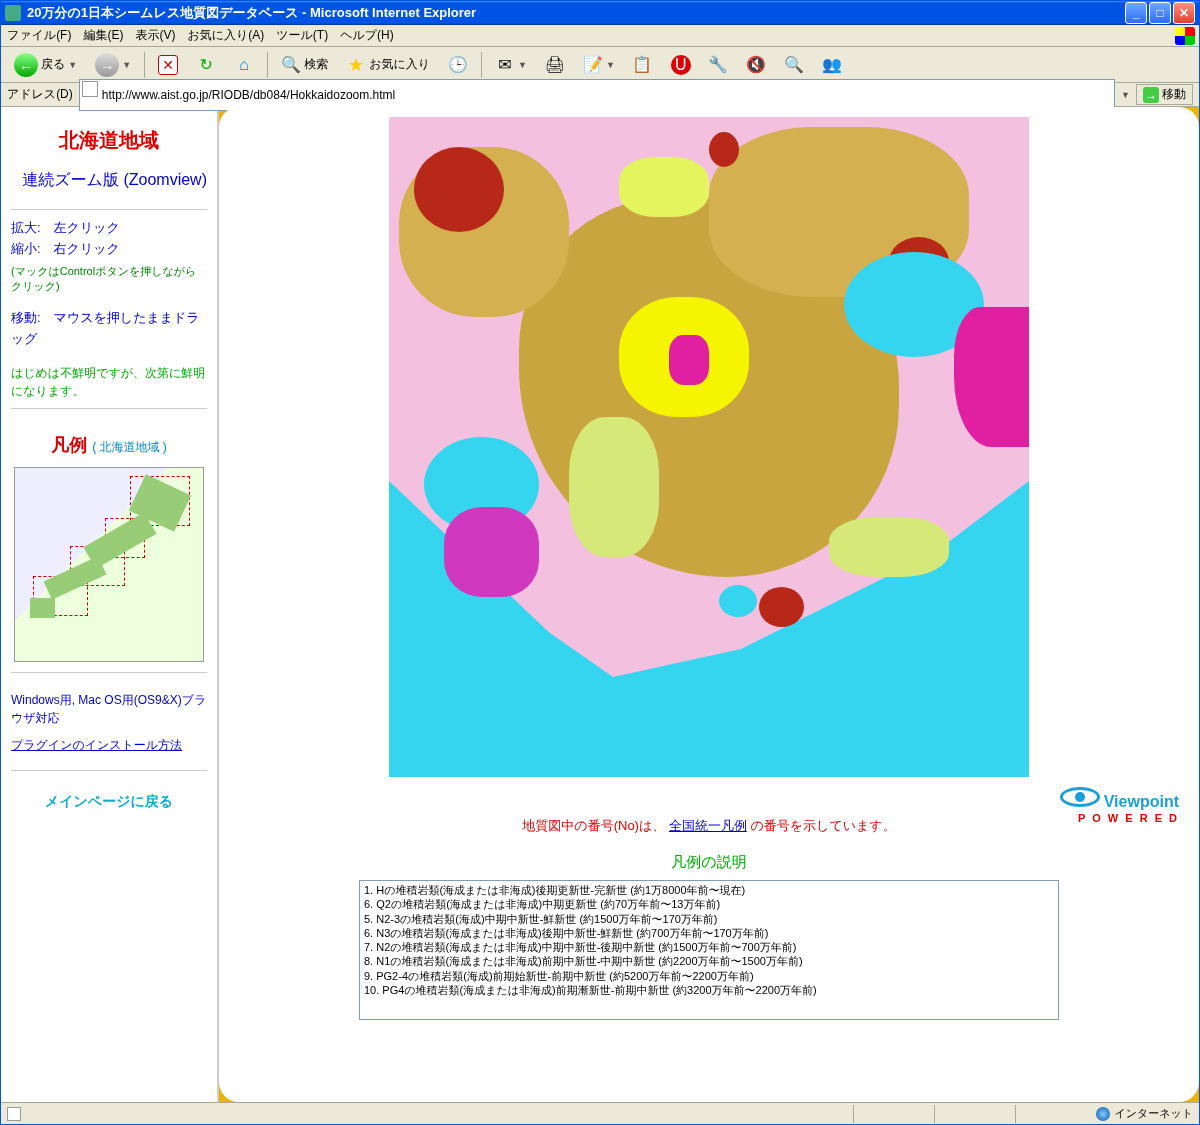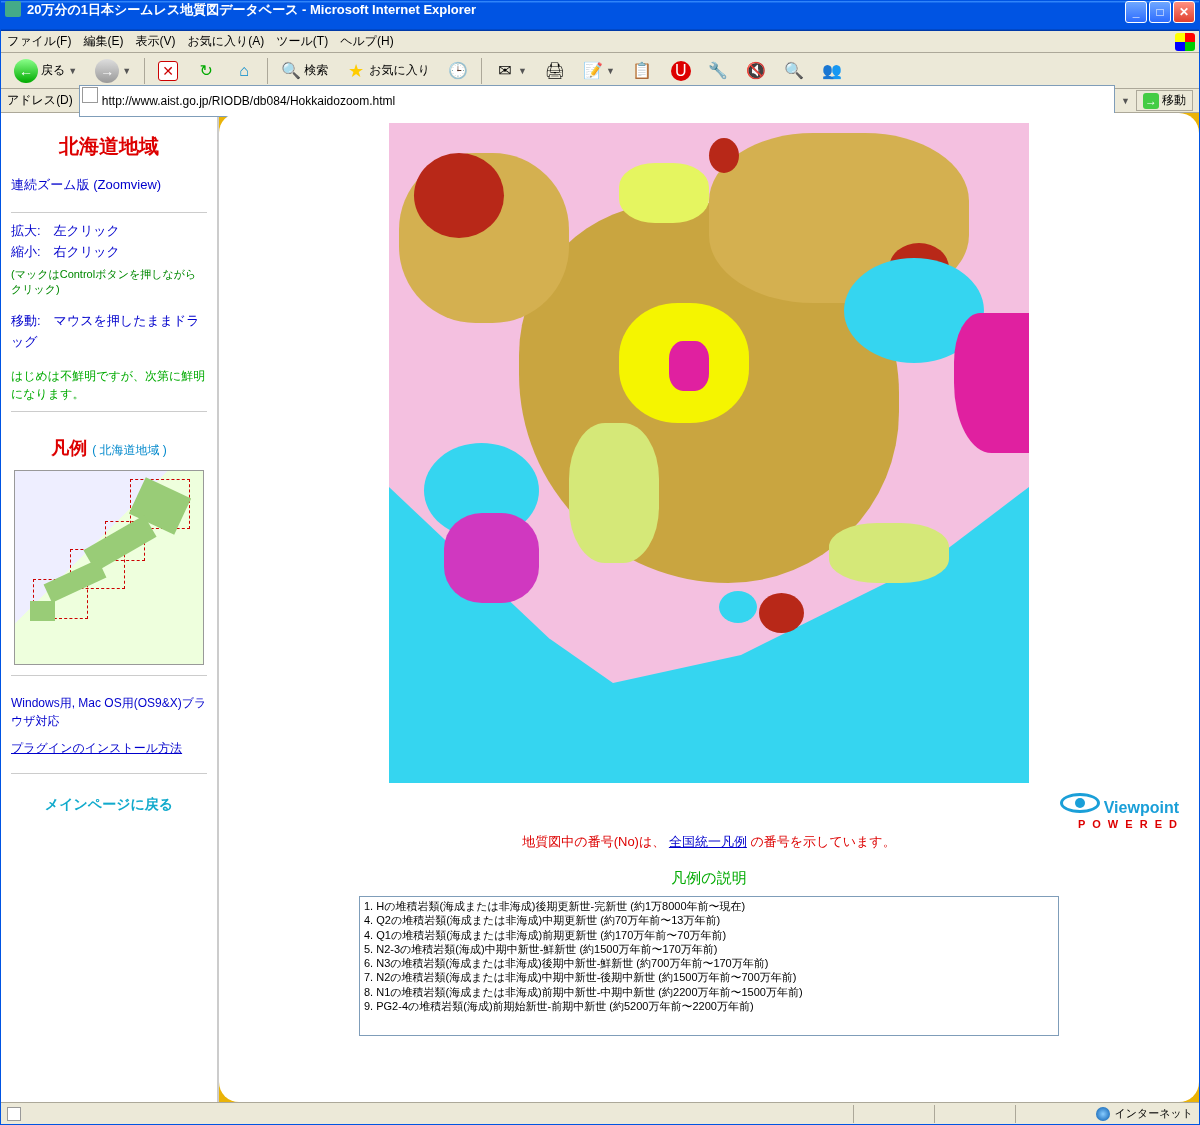--- a/index.html
+++ b/index.html
@@ -1,18 +1,18 @@
 <!DOCTYPE html>
 <html><head>
 <meta charset="utf-8">
 <style>
 * { margin: 0; padding: 0; box-sizing: border-box; }
 body { font-family: "MS PGothic", sans-serif; font-size: 12px; background: #ece9d8; overflow: hidden; }
 .window { width: 1200px; height: 1125px; display: flex; flex-direction: column; border: 1px solid #0054e3; }
-.titlebar { height: 30px; background: linear-gradient(to bottom, #3c91ff 0%, #0054e3 8%, #0054e3 92%, #003399 100%); display: flex; align-items: flex-start; padding: 0 4px; color: #fff; }
+.titlebar { height: 24px; background: linear-gradient(to bottom, #3c91ff 0%, #0054e3 8%, #0054e3 92%, #003399 100%); display: flex; align-items: center; padding: 0 4px; color: #fff; }
 .titlebar .icon { width: 16px; height: 16px; background: #4a8; margin-right: 6px; border-radius: 2px; }
 .titlebar .title { flex: 1; font-weight: bold; font-size: 13px; }
 .winbtns { display: flex; gap: 2px; }
 .winbtn { width: 22px; height: 22px; border-radius: 3px; border: 1px solid #fff; display: flex; align-items: center; justify-content: center; color: #fff; font-weight: bold; font-size: 12px; }
 .winbtn.min { background: linear-gradient(#6fa8ff,#2d6cff); }
 .winbtn.max { background: linear-gradient(#6fa8ff,#2d6cff); }
 .winbtn.close { background: linear-gradient(#ff9080,#e04030); }
 .menubar { height: 22px; background: #ece9d8; display: flex; align-items: center; padding: 0 6px; gap: 12px; border-bottom: 1px solid #aca899; position: relative; }
 .menubar span { cursor: default; }
 .menubar .winlogo { position: absolute; right: 4px; width: 20px; height: 18px; background: conic-gradient(#f00 0 90deg,#0c0 90deg 180deg,#00f 180deg 270deg,#ff0 270deg 360deg); border-radius: 3px; }
@@ -32,21 +32,21 @@
 .addrbar { height: 24px; background: #ece9d8; display: flex; align-items: center; padding: 0 6px; gap: 6px; border-bottom: 1px solid #aca899; }
 .addrbar .lbl { color: #000000; }
 .addrbar input { flex: 1; height: 32px; border: 1px solid #7f9db9; padding: 0 4px 0 22px; font-size: 12px; background: #fff; }
 .addrwrap { flex: 1; position: relative; display: flex; }
 .addrwrap .pageico { position: absolute; left: 3px; top: 2px; width: 16px; height: 16px; background: #fff; border: 1px solid #999; }
 .gobtn { display: flex; align-items: center; gap: 3px; padding: 1px 6px; background: #ece9d8; border: 1px solid #aca899; cursor: pointer; }
 .gobtn .goico { width: 16px; height: 16px; background: #4c4; border-radius: 3px; color: #fff; display: flex; align-items: center; justify-content: center; }
 .content { flex: 1; display: flex; background: #eab308; overflow: hidden; }
 .sidebar { width: 218px; background: #fff; border-right: 2px solid #ccc; padding: 10px; overflow-y: auto; }
 .sidebar h1 { color: #d00; font-size: 20px; text-align: center; margin: 10px 0 16px; font-weight: bold; }
-.sidebar .zoomlink { color: #00c; text-align: left; font-size: 13px; margin-bottom: 18px; }
+.sidebar .zoomlink { color: #00c; text-align: right; font-size: 16px; margin-bottom: 18px; }
 .sidebar hr { border: none; border-top: 1px solid #ccc; margin: 8px 0; }
 .sidebar .instr { color: #00c; font-size: 13px; line-height: 1.6; }
 .sidebar .note { color: #080; font-size: 11px; line-height: 1.4; margin-top: 4px; }
 .sidebar .note2 { color: #0a0; font-size: 12px; margin-top: 14px; line-height: 1.5; }
 .sidebar h2 { color: #d00; font-size: 18px; text-align: center; margin: 24px 0 4px; }
 .sidebar h2 .sub { color: #08c; font-size: 12px; font-weight: normal; }
 .minimap { width: 190px; height: 195px; border: 1px solid #999; margin: 10px auto; position: relative; background: linear-gradient(135deg,#eef 0%,#eef 40%,#efd 40%,#efd 100%); overflow: hidden; }
 .minimap .jp { position: absolute; }
 .minimap .box { position: absolute; border: 1px dashed #c00; }
 .sidebar .compat { color: #00c; font-size: 12px; margin-top: 18px; line-height: 1.5; }
@@ -54,21 +54,21 @@
 .sidebar .backlink { color: #1ac; font-size: 14px; text-align: center; margin-top: 22px; font-weight: bold; }
 .main { flex: 1; position: relative; overflow-y: scroll; background: #fff; padding: 0 0 16px 0; border-radius: 20px; }
 .mapwrap { width: 640px; height: 660px; margin: 10px auto 0; position: relative; background: #35d5f0; overflow: hidden; }
 .geomap { position: absolute; inset: 0; }
 .geoblob { position: absolute; border-radius: 50%; }
 .viewpoint { position: absolute; right: 20px; top: 680px; text-align: right; }
 .viewpoint .eye { width: 40px; height: 20px; border: 3px solid #1a9fd8; border-radius: 50%; display: inline-block; position: relative; }
 .viewpoint .eye::after { content: ""; position: absolute; width: 10px; height: 10px; background: #1a9fd8; border-radius: 50%; top: 2px; left: 12px; }
 .viewpoint .vtxt { color: #1a9fd8; font-size: 16px; font-weight: bold; }
 .viewpoint .pow { color: #d00; font-size: 11px; letter-spacing: 2px; font-weight: bold; }
-.caption { text-align: center; color: #d00; font-size: 13px; margin-top: 50px; }
+.caption { text-align: center; color: #d00; font-size: 13px; margin-top: 40px; }
 .caption a { color: #00c; text-decoration: underline; }
 .legtitle { text-align: center; color: #0a0; font-size: 15px; margin-top: 18px; }
 .legbox { width: 700px; height: 140px; margin: 8px auto 0; border: 1px solid #7f9db9; background: #fff; overflow-y: scroll; padding: 2px 4px; font-size: 11px; line-height: 1.3; }
 .legbox div { white-space: nowrap; }
 .statusbar { height: 22px; background: #ece9d8; display: flex; align-items: center; padding: 8px 6px; border-top: 1px solid #aca899; font-size: 11px; }
 .statusbar .sleft { flex: 1; display: flex; align-items: center; gap: 4px; }
 .statusbar .sico { width: 14px; height: 14px; background: #fff; border: 1px solid #999; }
 .statusbar .sright { display: flex; align-items: center; gap: 4px; }
 .statusbar .globe { width: 14px; height: 14px; background: radial-gradient(#8cf,#05a); border-radius: 50%; }
 .statcell { border-left: 1px solid #aca899; padding: 0 40px; height: 18px; }
@@ -248,27 +248,27 @@
       <div class="caption">
         <span>地質図中の番号(No)は、</span>
         <a>全国統一凡例</a>
         <span>の番号を示しています。</span>
       </div>
 
       <div class="legtitle">凡例の説明</div>
 
       <div class="legbox" id="legend-box">
           <div>1. Hの堆積岩類(海成または非海成)後期更新世-完新世 (約1万8000年前〜現在)</div>
-          <div>4. Q2の堆積岩類(海成または非海成)中期更新世 (約70万年前〜13万年前)</div>
-          <div>4. Q1の堆積岩類(海成または非海成)前期更新世 (約170万年前〜70万年前)</div>
+          <div>6. Q2の堆積岩類(海成または非海成)中期更新世 (約70万年前〜13万年前)</div>
           <div>5. N2-3の堆積岩類(海成)中期中新世-鮮新世 (約1500万年前〜170万年前)</div>
           <div>6. N3の堆積岩類(海成または非海成)後期中新世-鮮新世 (約700万年前〜170万年前)</div>
           <div>7. N2の堆積岩類(海成または非海成)中期中新世-後期中新世 (約1500万年前〜700万年前)</div>
           <div>8. N1の堆積岩類(海成または非海成)前期中新世-中期中新世 (約2200万年前〜1500万年前)</div>
           <div>9. PG2-4の堆積岩類(海成)前期始新世-前期中新世 (約5200万年前〜2200万年前)</div>
+          <div>10. PG4の堆積岩類(海成または非海成)前期漸新世-前期中新世 (約3200万年前〜2200万年前)</div>
         </div>
     </div>
   </div>
 
   <div class="statusbar">
     <div class="sleft">
       <div class="sico"></div>
     </div>
     <div class="statcell"></div>
     <div class="statcell"></div>

